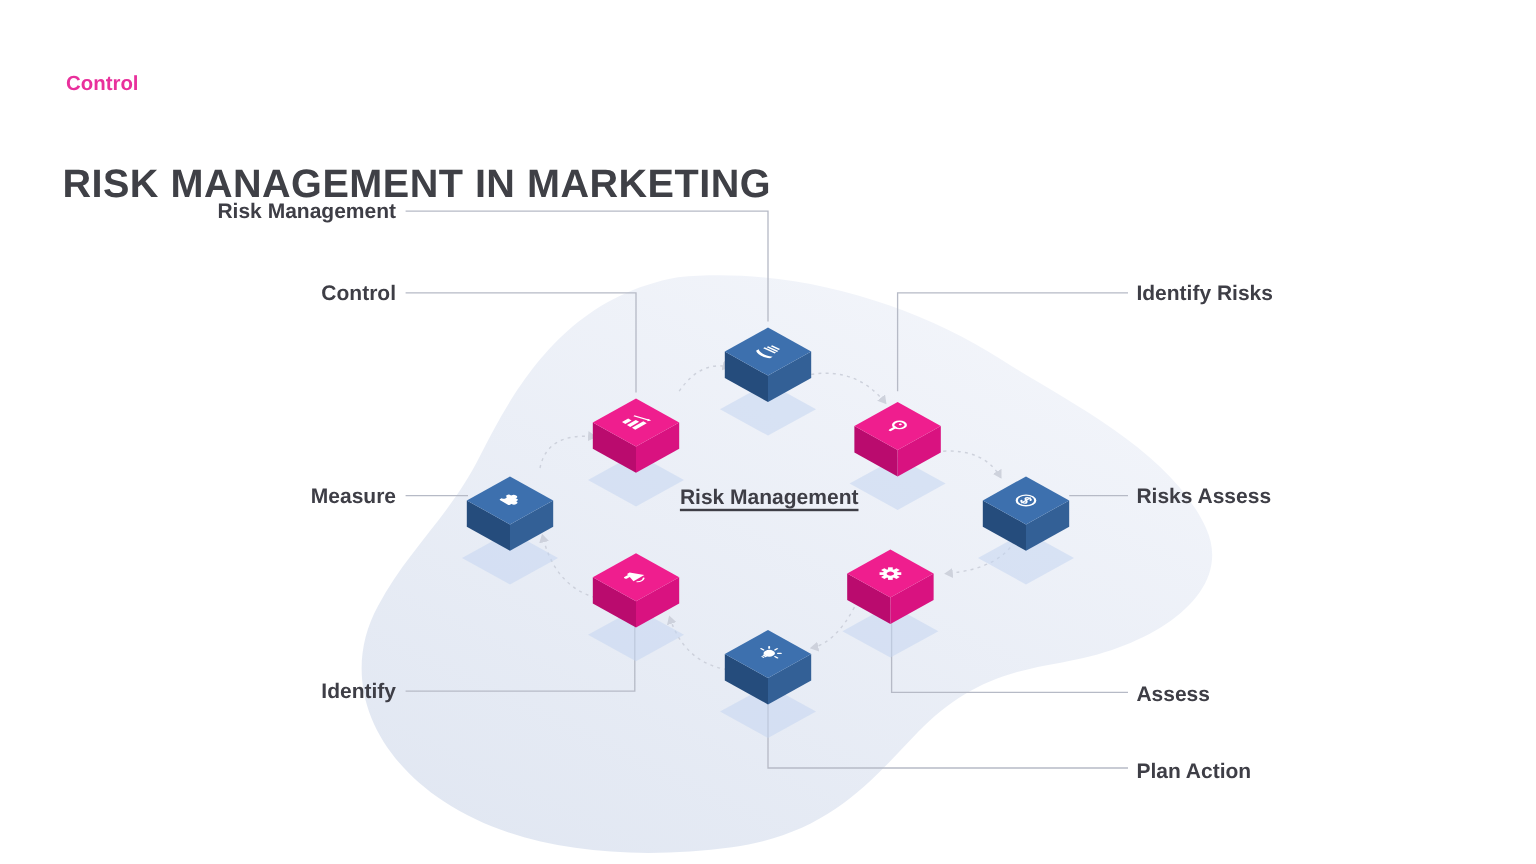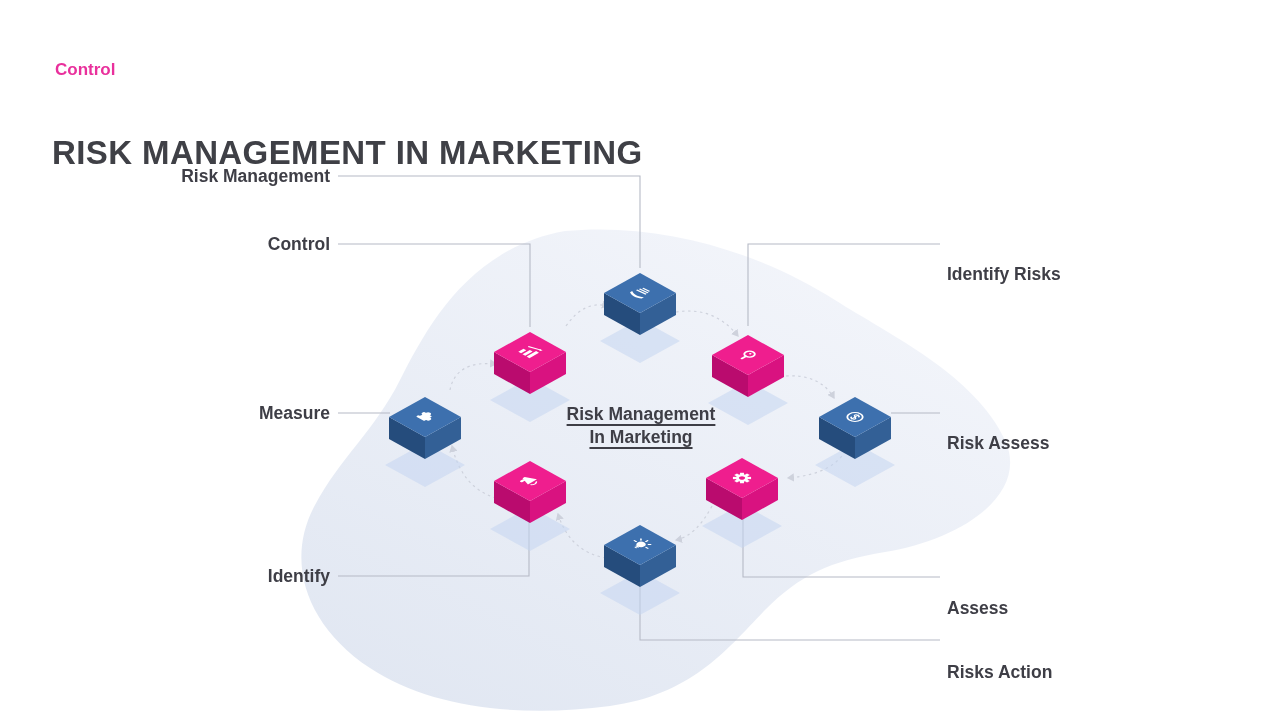--- a/index.html
+++ b/index.html
@@ -23,21 +23,21 @@
   
   .bg-svg,.line-svg{position:absolute;left:0;top:0;width:1280px;height:720px;}
   .connector{stroke:var(--line);stroke-width:1.1;fill:none;}
   .flow-arc{stroke:var(--arc);stroke-width:1.2;fill:none;stroke-dasharray:2.5 3.5;opacity:.85;}
   
   .node-label{
     position:absolute;font-size:17.5px;font-weight:700;color:var(--label);
     line-height:24px;white-space:nowrap;
   }
   .label-left{left:0;width:330px;text-align:right;}
-  .label-right{left:947px;text-align:center;margin-top:30px;}
+  .label-right{left:947px;text-align:center;}
   .center-label{
     position:absolute;left:531px;top:403px;width:220px;
     text-align:center;font-size:17.5px;font-weight:700;color:var(--label);
     line-height:23px;
     text-decoration:underline;text-underline-offset:4px;text-decoration-thickness:1.5px;
   }
   
   .cube{position:absolute;width:84px;height:104px;}
   .shadow-diamond{fill:var(--shadow);opacity:.55;}
   .face-top-blue{fill:var(--blue-top);}
@@ -204,22 +204,21 @@
       <path d="M -6.5 -4.5 L 4.5 -8.2" stroke="#fff" stroke-width="1.4" fill="none"></path>
       <path d="M 5.8 -8.8 L 2.6 -8.6 L 4.6 -6.4 Z"></path>
     </g>
   </svg>
 
   <div class="node-label label-left" style="top:164px">Risk Management</div>
   <div class="node-label label-left" style="top:232px">Control</div>
   <div class="node-label label-left" style="top:401px">Measure</div>
   <div class="node-label label-left" style="top:564px">Identify</div>
   <div class="node-label label-right" style="top:232px">Identify Risks</div>
-  <div class="node-label label-right" style="top:401px">Risk Assess</div>
+  <div class="node-label label-right" style="top:401px">Risks Assess</div>
   <div class="node-label label-right" style="top:566px">Assess</div>
-  <div class="node-label label-right" style="top:630px">Risks Action</div>
+  <div class="node-label label-right" style="top:630px">Plan Action</div>
 
   <div class="center-label">
     <div>Risk Management</div>
-    <div>In Marketing</div>
   </div>
 
 </div>
 
 </body></html>

